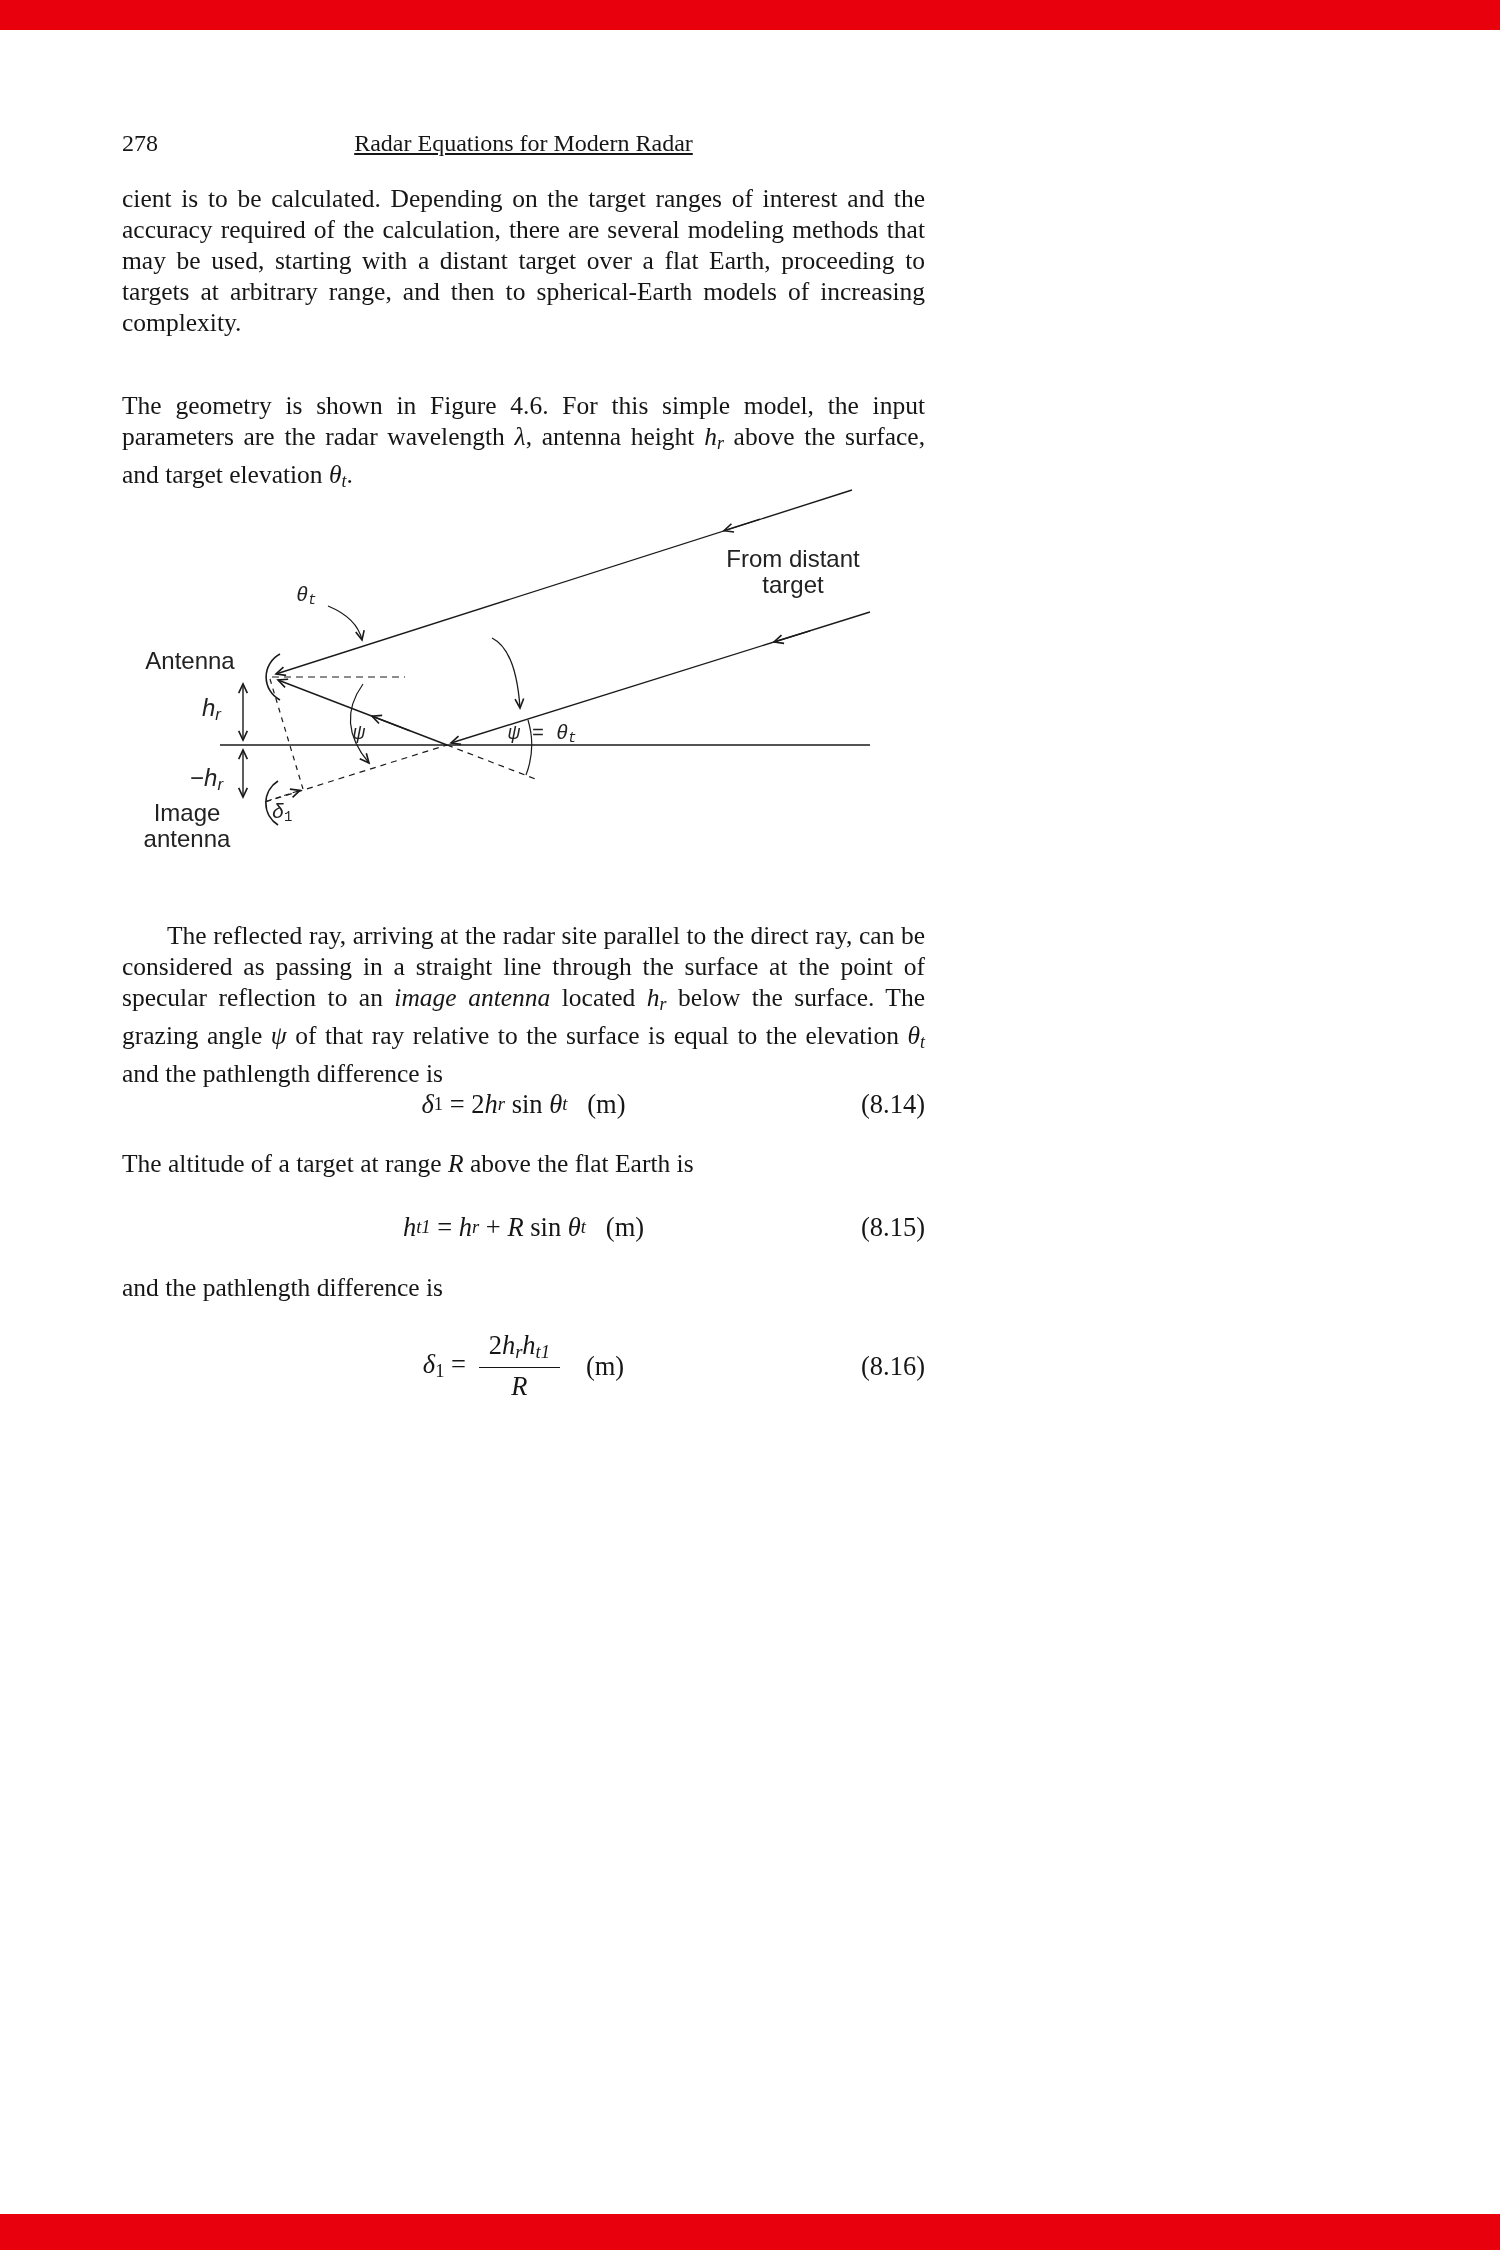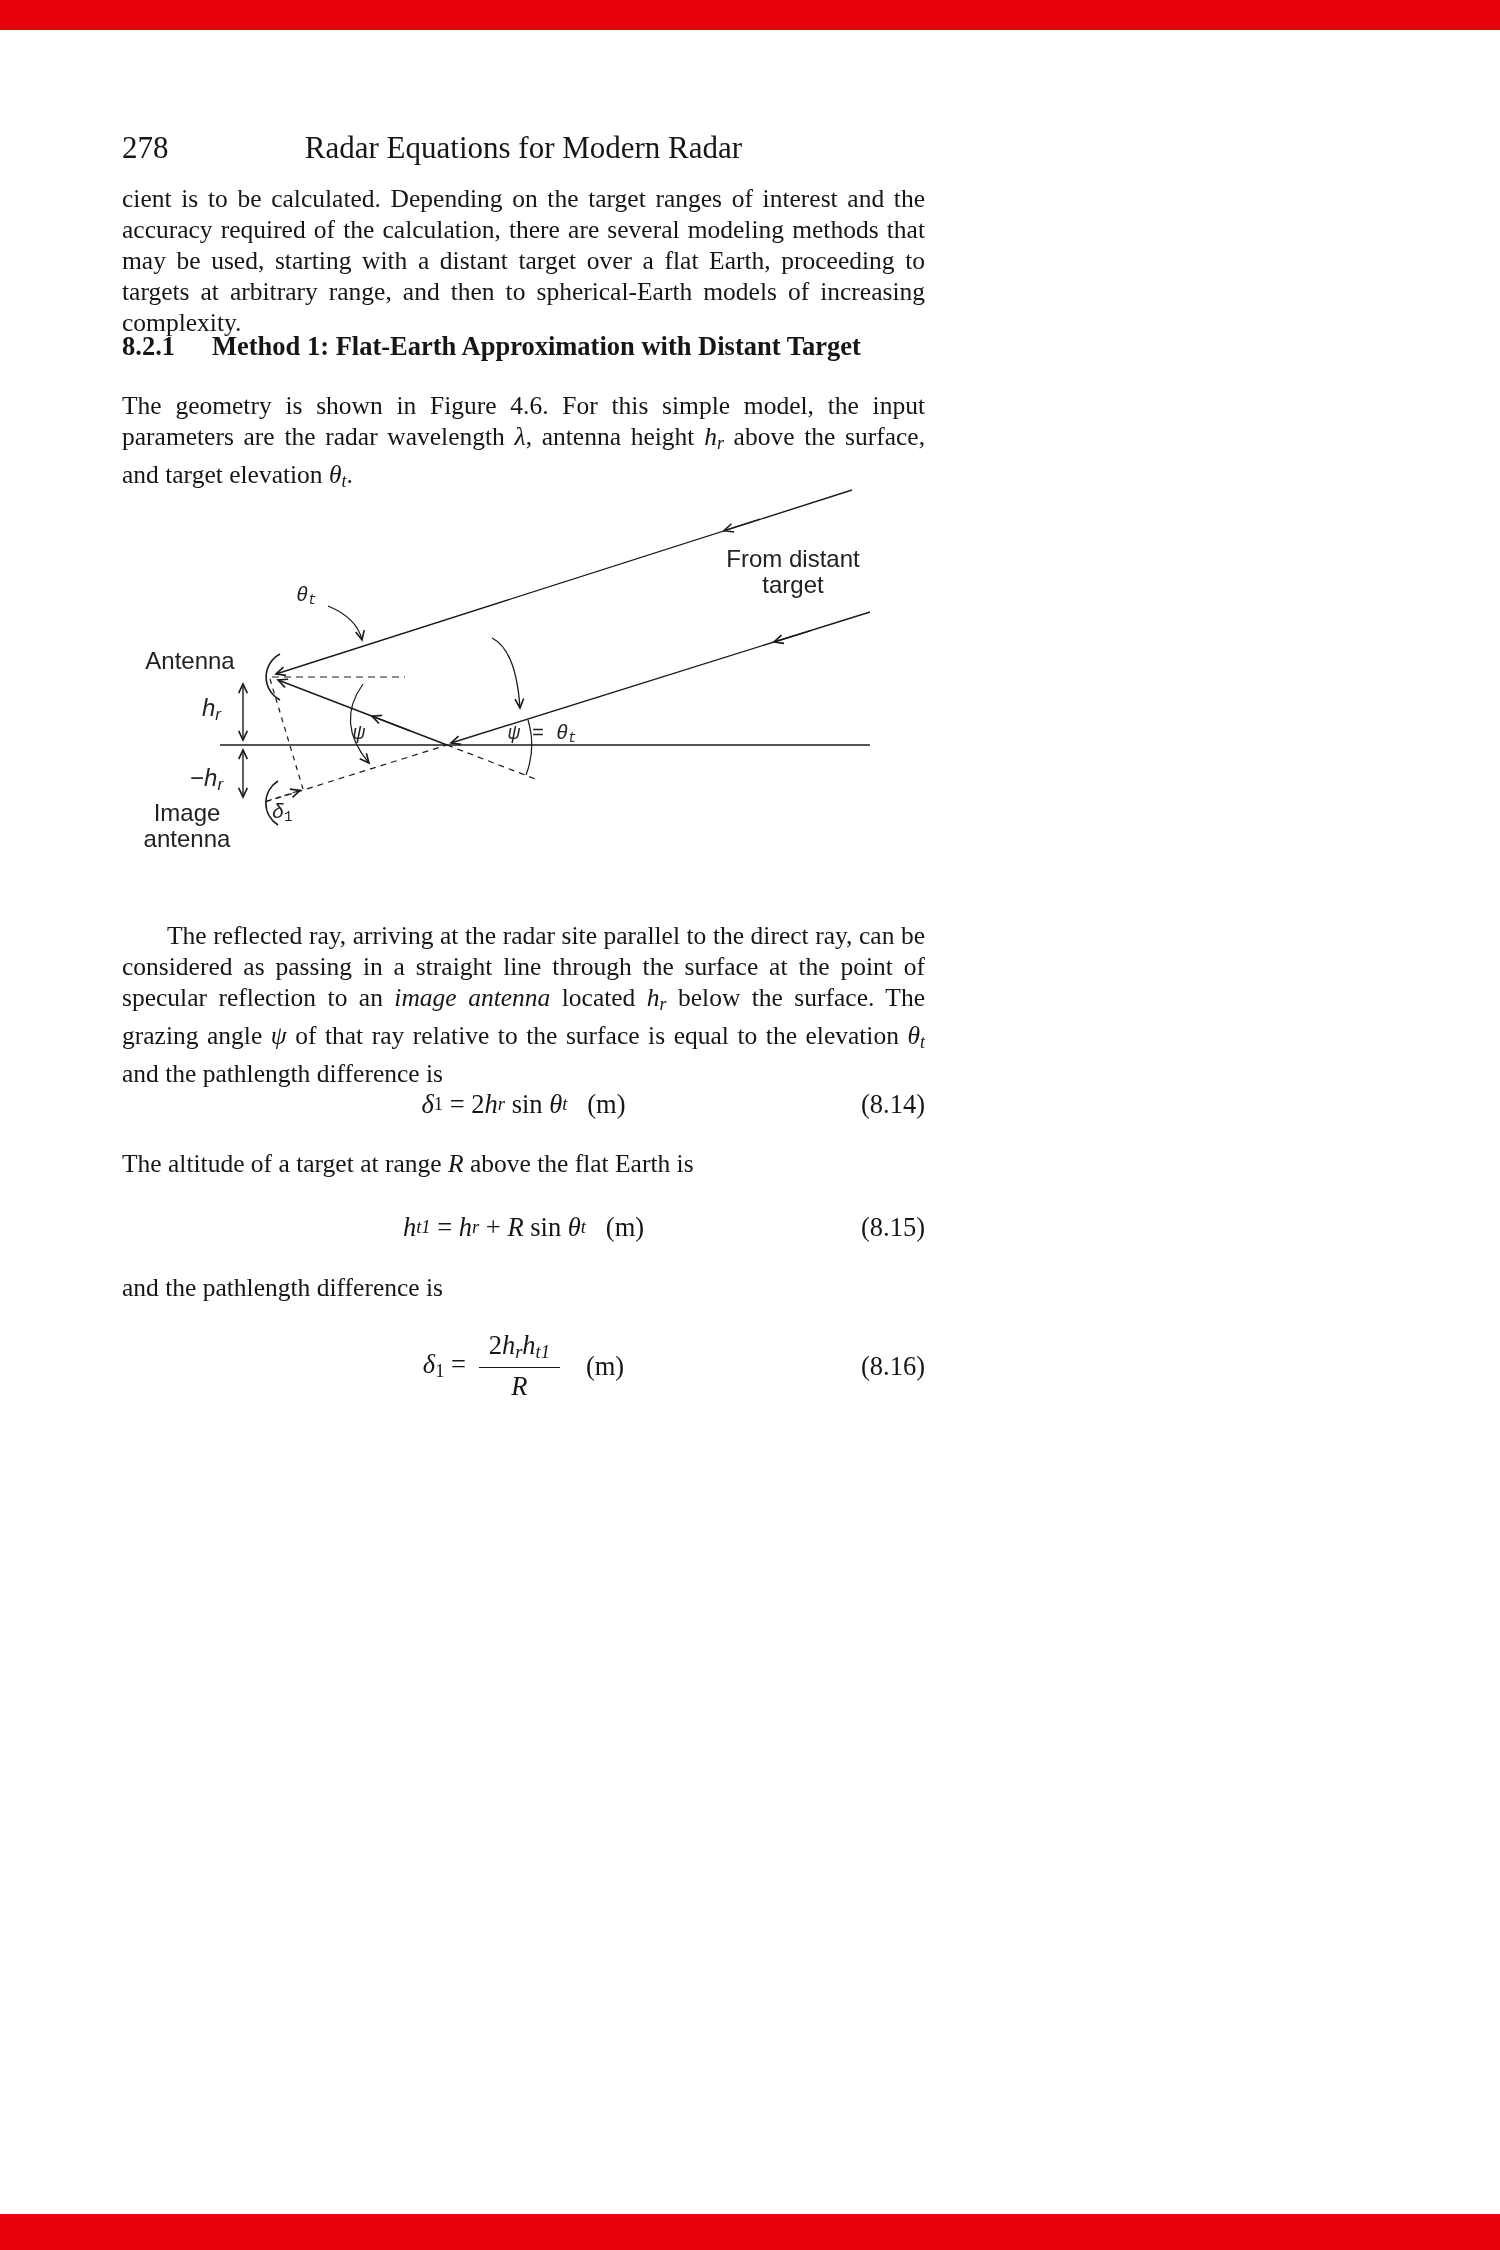--- a/index.html
+++ b/index.html
@@ -7,21 +7,21 @@
   body { background:#fff; }
   .page {
     position:relative; width:1500px; height:2250px;
     background:#ffffff; overflow:hidden;
     font-family:"Liberation Serif", serif; color:var(--ink);
   }
   .band { position:absolute; left:0; width:1500px; background:var(--band); }
   .band-top { top:0; height:30px; }
   .band-bottom { top:2214px; height:36px; }
 
-  .header { position:absolute; left:122px; top:130px; width:803px; font-size:31px; }
+  .header { position:absolute; left:122px; top:130px; width:803px; font-size:24px;text-decoration:underline; }
   .pagenum { position:absolute; left:0; top:0; }
   .runtitle { display:block; text-align:center; }
 
   .para {
     position:absolute; left:122px; width:803px;
     font-size:25.5px; line-height:31px; text-align:justify;
   }
   .single { text-align:left; }
   .p1 { top:183px; }
   .p2 { top:390px; }
@@ -64,23 +64,20 @@
 
   <div class="band band-top"></div>
 
   <div class="header">
     <span class="pagenum">278</span>
     <span class="runtitle">Radar Equations for Modern Radar</span>
   </div>
 
   <p class="para p1"><span>cient is to be calculated. Depending on the target ranges of interest and the accuracy required of the calculation, there are several modeling methods that may be used, starting with a distant target over a flat Earth, proceeding to targets at arbitrary range, and then to spherical-Earth models of increasing complexity.</span></p>
 
-  <div class="sec-head">
-    <span class="sec-num">8.2.1</span><span>Method 1: Flat-Earth Approximation with Distant Target</span>
-  </div>
 
   <p class="para p2"><span>The geometry is shown in Figure 4.6. For this simple model, the input parameters are the radar wavelength </span><span class="rt-i">λ</span><span>, antenna height </span><span class="rt-i">h</span><span class="rt-isub">r</span><span> above the surface, and target elevation </span><span class="rt-i">θ</span><span class="rt-isub">t</span><span>.</span></p>
 
   <div class="figure">
     <svg width="810" height="400" viewBox="0 0 810 400">
       <defs>
         <marker id="arr" viewBox="0 0 12 12" refX="10.5" refY="6" markerWidth="13" markerHeight="13" markerUnits="userSpaceOnUse" orient="auto-start-reverse">
           <path d="M2,2 L10.5,6 L2,10" fill="none" stroke="#1a1a1a" stroke-width="1.5"></path>
         </marker>
       </defs>

